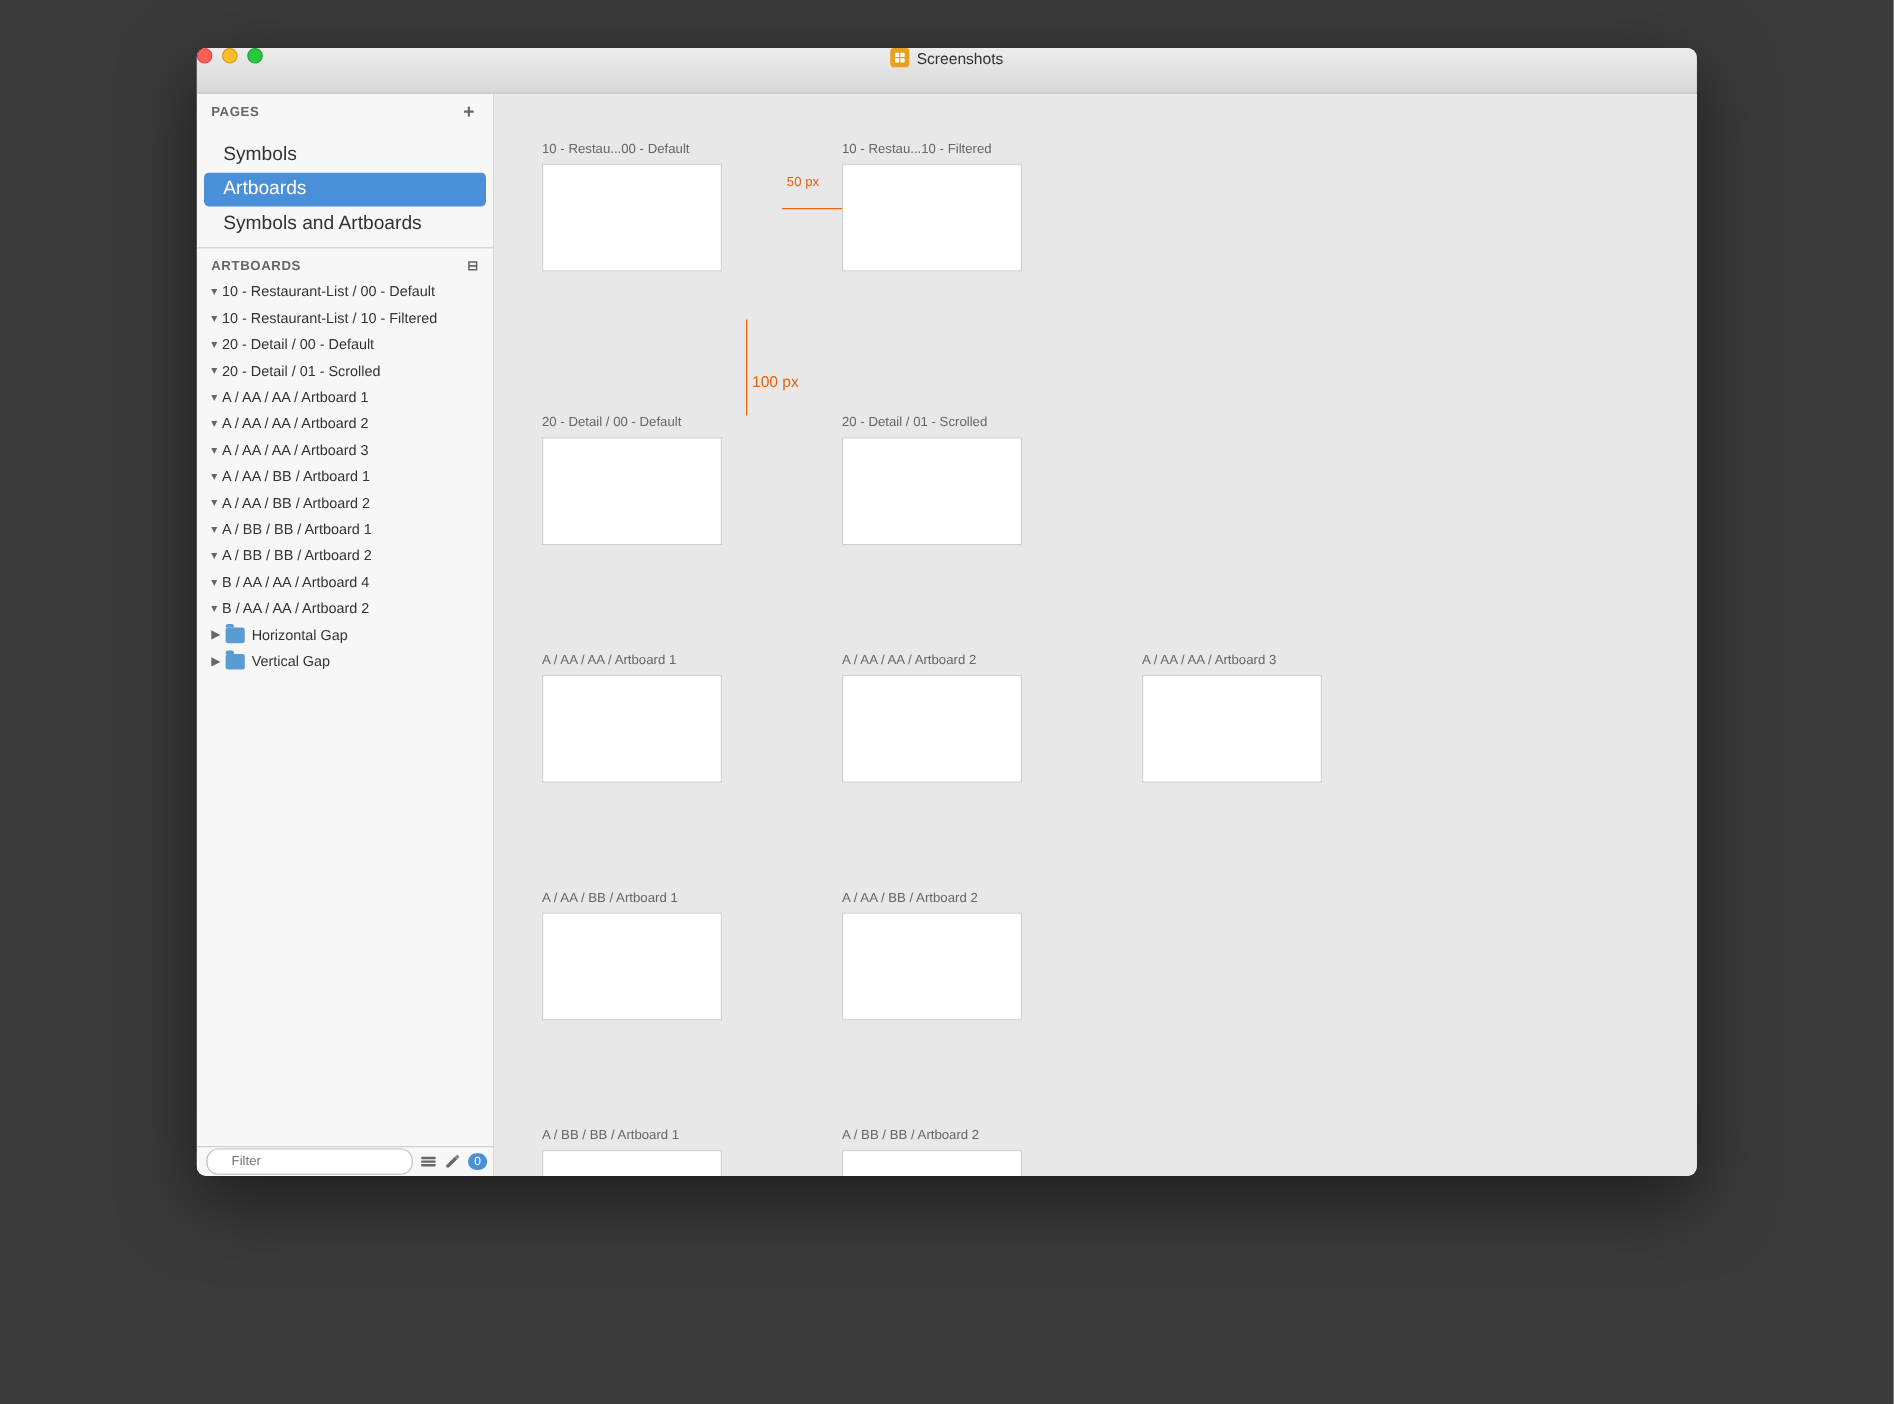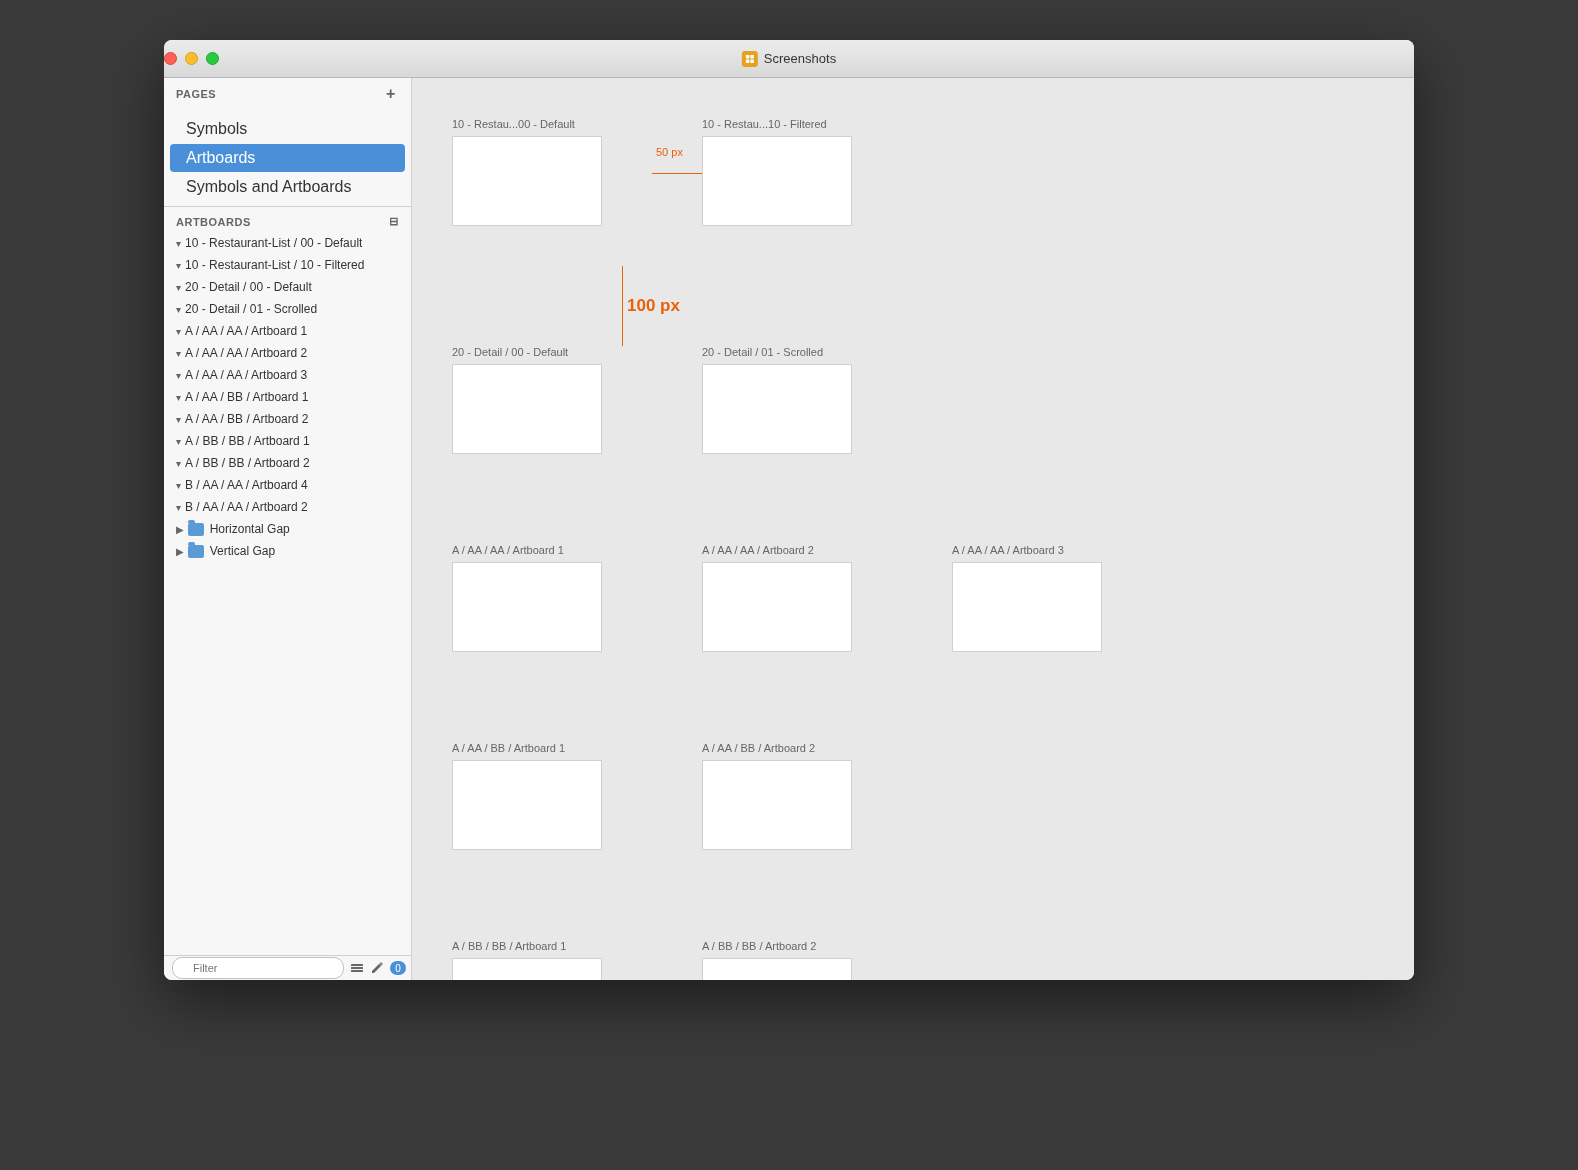--- a/index.html
+++ b/index.html
@@ -22,21 +22,20 @@
       display: flex;
       flex-direction: column;
       overflow: hidden;
     }
 
     
     .titlebar {
       height: 38px;
       background: linear-gradient(to bottom, #ececec, #d8d8d8);
       display: flex;
-      align-items: center;
       padding: 0 0;
       border-bottom: 1px solid #b8b8b8;
       flex-shrink: 0;
       position: relative;
     }
 
     .traffic-lights {
       display: flex;
       gap: 8px;
     }
@@ -447,21 +446,21 @@
           <div class="artboard-cell">
             <div class="artboard-label">10 - Restau...10 - Filtered</div>
             <div class="artboard-frame" style="height:90px;"></div>
           </div>
         </div>
 
         <div style="position: relative; height: 80px; width: 50px; margin-left: 155px; display: flex; align-items: center;">
 
           <div style="position: absolute; left: 15px; top: 0; bottom: 0; width: 1px; background: #e8620a;"></div>
 
-          <div style="position: absolute; left: 20px; top: 30px; color: #e8620a; font-size: 17px; font-weight: 700; white-space: nowrap;">100 px</div>
+          <div style="position: absolute; left: 20px; top: 44px; color: #e8620a; font-size: 13px; font-weight: 400; white-space: nowrap;">100 px</div>
         </div>
 
         <div style="display: flex; align-items: flex-start; margin-bottom: 60px;">
           <div class="artboard-cell">
             <div class="artboard-label">20 - Detail / 00 - Default</div>
             <div class="artboard-frame" style="height:90px;"></div>
           </div>
           <div style="width:50px;"></div>
           <div class="artboard-cell">
             <div class="artboard-label">20 - Detail / 01 - Scrolled</div>

